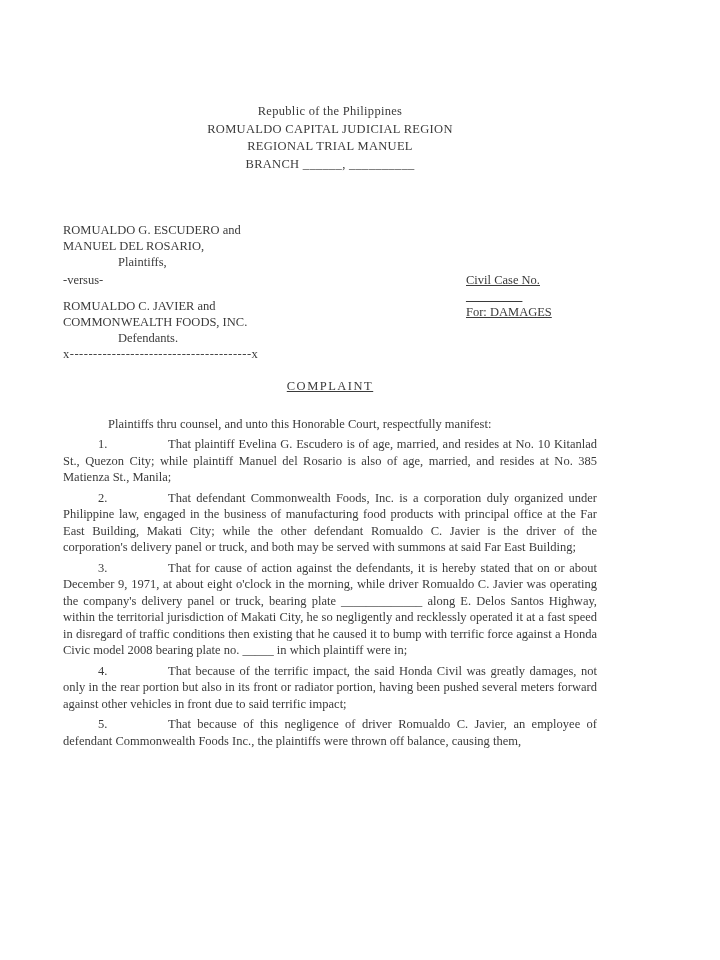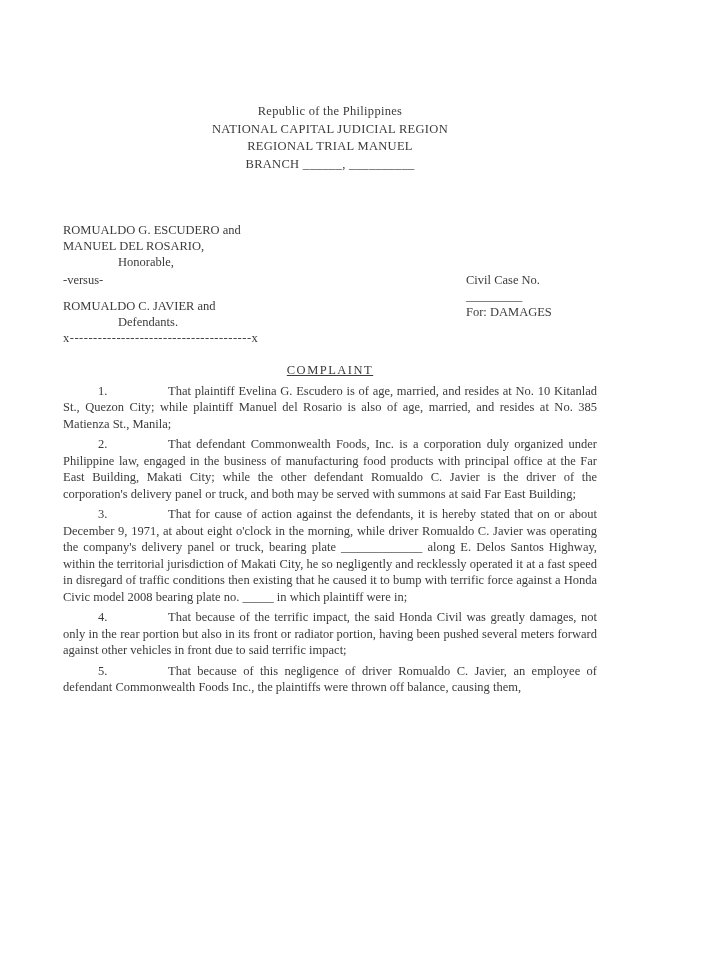--- a/index.html
+++ b/index.html
@@ -32,20 +32,21 @@
   }
   .parties div { white-space: pre; }
   .role-label { padding-left: 55px; }
   .versus-line { margin-top: 2px; margin-bottom: 10px; }
   .separator-line { letter-spacing: 0.5px; }
   .case-info {
     position: absolute;
     left: 403px;
     top: 50px;
     line-height: 16px;
+    text-decoration: underline;
   }
   .doc-title {
     text-align: center;
     margin-top: 16px;
     letter-spacing: 1.5px;
     text-decoration: underline;
   }
   .opening-para {
     margin: 21px 0 0 0;
     text-indent: 45px;
@@ -61,43 +62,45 @@
     text-indent: 0;
   }
 </style>
 </head>
 <body>
 
 <div class="page">
 
   <div class="court-header">
     <div>Republic of the Philippines</div>
-    <div>NATIONAL CAPITAL JUDICIAL REGION</div>
+    <div>ROMUALDO CAPITAL JUDICIAL REGION</div>
     <div>REGIONAL TRIAL MANUEL</div>
     <div>BRANCH ______, __________</div>
   </div>
 
   <div class="caption">
     <div class="parties">
       <div>ROMUALDO G. ESCUDERO and</div>
       <div>MANUEL DEL ROSARIO,</div>
-      <div class="role-label">Honorable,</div>
+      <div class="role-label">Plaintiffs,</div>
       <div class="versus-line">-versus-</div>
       <div>ROMUALDO C. JAVIER and</div>
+      <div>COMMONWEALTH FOODS, INC.</div>
       <div class="role-label">Defendants.</div>
       <div class="separator-line">x---------------------------------------x</div>
     </div>
     <div class="case-info">
       <div>Civil Case No. _________</div>
       <div>For: DAMAGES</div>
     </div>
   </div>
 
   <div class="doc-title">COMPLAINT</div>
 
+  <p class="opening-para">Plaintiffs thru counsel, and unto this Honorable Court, respectfully manifest:</p>
 
   <p class="body-para"><span class="para-num">1.</span><span>That plaintiff Evelina G. Escudero is of age, married, and resides at No. 10 Kitanlad St., Quezon City; while plaintiff Manuel del Rosario is also of age, married, and resides at No. 385 Matienza St., Manila;</span></p>
 
   <p class="body-para"><span class="para-num">2.</span><span>That defendant Commonwealth Foods, Inc. is a corporation duly organized under Philippine law, engaged in the business of manufacturing food products with principal office at the Far East Building, Makati City; while the other defendant Romualdo C. Javier is the driver of the corporation's delivery panel or truck, and both may be served with summons at said Far East Building;</span></p>
 
   <p class="body-para"><span class="para-num">3.</span><span>That for cause of action against the defendants, it is hereby stated that on or about December 9, 1971, at about eight o'clock in the morning, while driver Romualdo C. Javier was operating the company's delivery panel or truck, bearing plate _____________ along E. Delos Santos Highway, within the territorial jurisdiction of Makati City, he so negligently and recklessly operated it at a fast speed in disregard of traffic conditions then existing that he caused it to bump with terrific force against a Honda Civic model 2008 bearing plate no. _____ in which plaintiff were in;</span></p>
 
   <p class="body-para"><span class="para-num">4.</span><span>That because of the terrific impact, the said Honda Civil was greatly damages, not only in the rear portion but also in its front or radiator portion, having been pushed several meters forward against other vehicles in front due to said terrific impact;</span></p>
 
   <p class="body-para"><span class="para-num">5.</span><span>That because of this negligence of driver Romualdo C. Javier, an employee of defendant Commonwealth Foods Inc., the plaintiffs were thrown off balance, causing them,</span></p>

